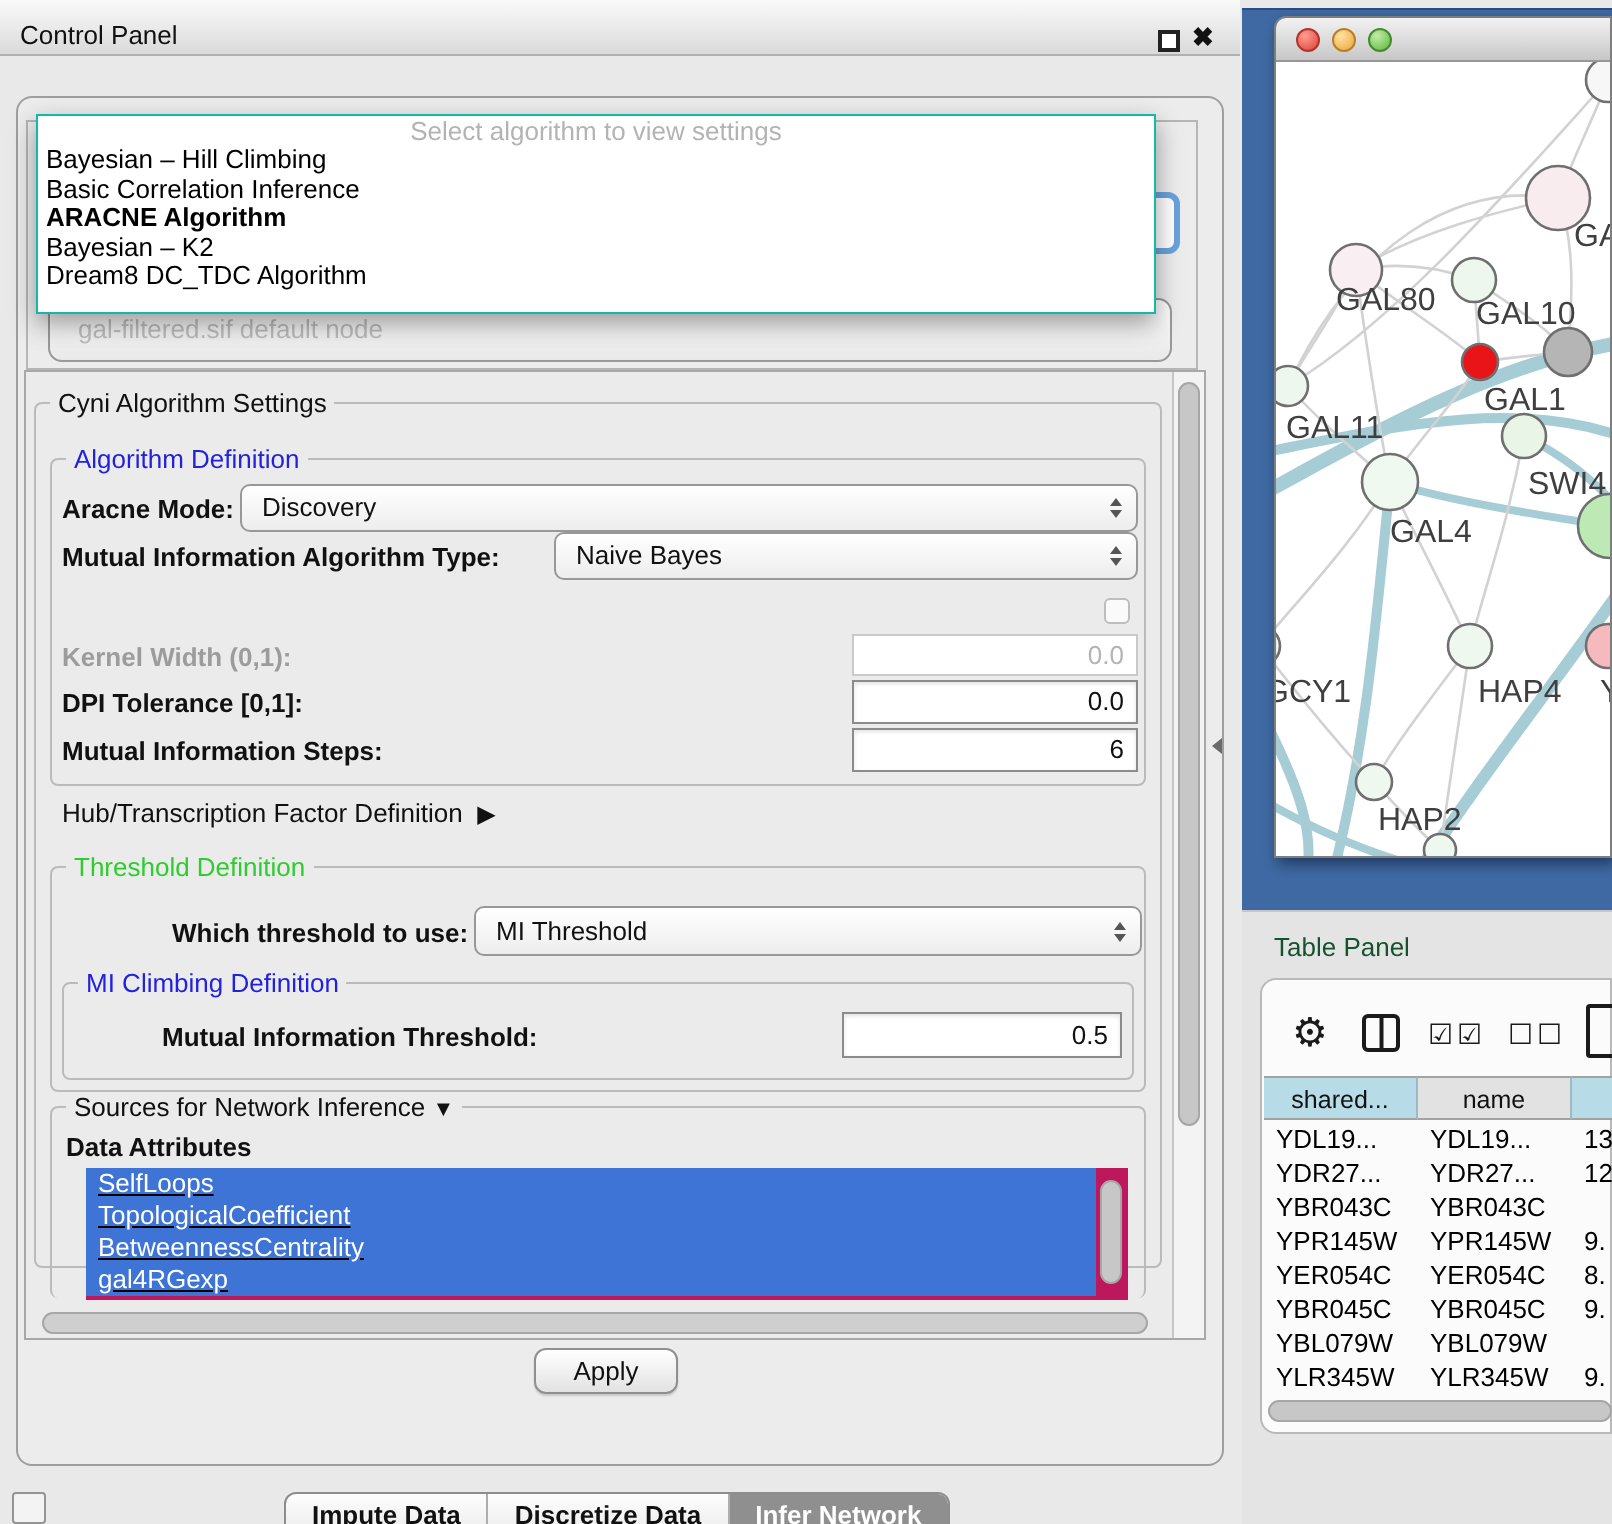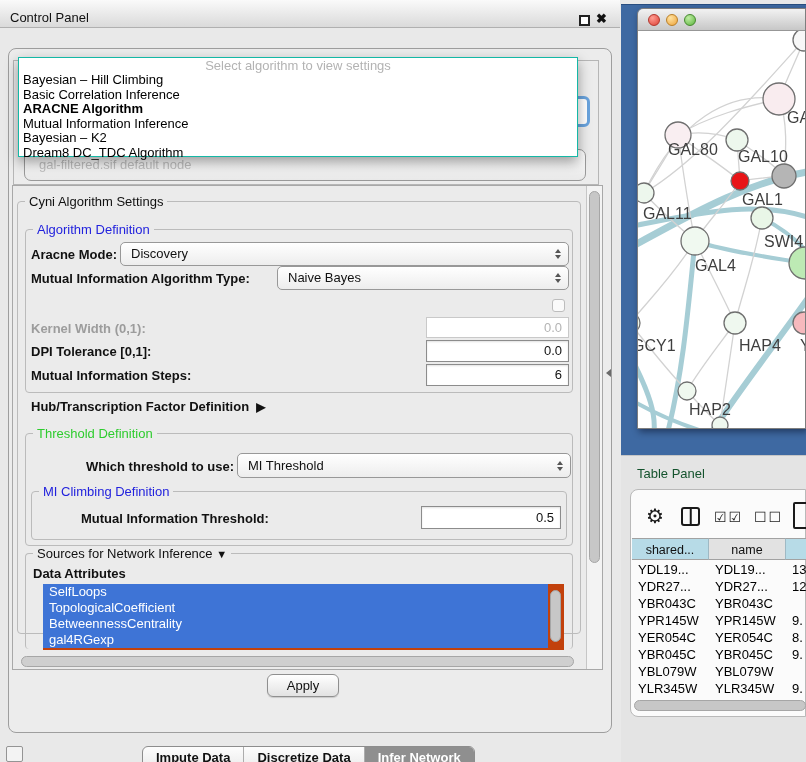--- a/index.html
+++ b/index.html
@@ -52,21 +52,21 @@
   .spin { position:absolute; right:7px; top:50%; transform:translateY(-50%); }
   .tri-up { width:0; height:0; border-left:3.5px solid transparent; border-right:3.5px solid transparent;
     border-bottom:4.5px solid #555; margin-bottom:2px; }
   .tri-down { width:0; height:0; border-left:3.5px solid transparent; border-right:3.5px solid transparent;
     border-top:4.5px solid #555; }
   .field { position:absolute; background:#fff; border:1px solid #8c8c8c; font-size:13px; color:#111;
     text-align:right; padding-right:6px; box-shadow:inset 0 1px 2px rgba(0,0,0,.12); }
   .field.dis { border-color:#c9c9c9; color:#b4b4b4; box-shadow:none; }
   .checkbox { position:absolute; width:13px; height:13px; border:1px solid #bdbdbd; border-radius:3px; background:#fafafa; }
   .arrow-right { color:#111; font-size:12px; }
-  .list { left:42px; top:583px; width:521px; height:66px; background:#c2410c; overflow:hidden; position:absolute; }
+  .list { left:42px; top:583px; width:521px; height:66px; background:#be185d; overflow:hidden; position:absolute;text-decoration:underline; }
   .list-item { height:16px; line-height:16px; font-size:13px; padding-left:6px; color:#111; width:505px; }
   .list-item.sel { background:#3e74d6; color:#fff; }
   .scroll-thumb { position:absolute; background:#c7c7c7; border:1px solid #a6a6a6; border-radius:6px; }
   .scroll-track { position:absolute; background:#f3f3f3; }
   .apply-btn { left:267px; top:674px; width:72px; height:23px; border:1px solid #8f8f8f; border-radius:6px;
     background:linear-gradient(#ffffff,#e2e2e2); font-size:13px; color:#111; text-align:center; line-height:21px;
     box-shadow:0 1px 1px rgba(0,0,0,.15); }
   .divider-arrow { left:606px; top:369px; width:0; height:0; border-top:4px solid transparent;
     border-bottom:4px solid transparent; border-right:5px solid #6a6a6a; }
   .mini-icon { left:6px; top:746px; width:17px; height:16px; border:1px solid #949494; border-radius:2px; background:#f3f3f3; }
@@ -140,21 +140,20 @@
 <div class="abs behind-combo">
   <span>gal-filtered.sif default node</span>
 </div>
 
 <div class="abs popup">
   <div class="popup-header">Select algorithm to view settings</div>
   <div id="popup-items">
       <div class="popup-item">Bayesian – Hill Climbing</div>
       <div class="popup-item">Basic Correlation Inference</div>
       <div class="popup-item sel">ARACNE Algorithm</div>
-      <div class="popup-item">Mutual Information Inference</div>
       <div class="popup-item">Bayesian – K2</div>
       <div class="popup-item">Dream8 DC_TDC Algorithm</div>
     </div>
 </div>
 
 <div class="abs settings">
 
   <div class="group" style="left:4px; top:15px; width:564px; height:433px;"></div>
   <span class="legend" style="left:12px; top:8px;">Cyni Algorithm Settings</span>
 
@@ -183,21 +182,21 @@
 
   <span class="lbl dis" style="left:18px; top:135px;">Kernel Width (0,1):</span>
   <div class="field dis" style="left:413px; top:131px; width:143px; height:21px; line-height:19px;">0.0</div>
 
   <span class="lbl" style="left:18px; top:158px;">DPI Tolerance [0,1]:</span>
   <div class="field" style="left:413px; top:154px; width:143px; height:22px; line-height:20px;">0.0</div>
 
   <span class="lbl" style="left:18px; top:182px;">Mutual Information Steps:</span>
   <div class="field" style="left:413px; top:178px; width:143px; height:22px; line-height:20px;">6</div>
 
-  <span class="lbl" style="left:18px; top:213px; font-weight:bold;">
+  <span class="lbl" style="left:18px; top:213px; font-weight:normal;">
     <span>Hub/Transcription Factor Definition</span>&nbsp;
     <span class="arrow-right">▶</span>
   </span>
 
   <div class="group" style="left:12px; top:247px; width:548px; height:113px;"></div>
   <span class="legend" style="left:20px; top:240px; color:#2ecc2e;">Threshold Definition</span>
 
   <span class="lbl" style="left:73px; top:273px;">Which threshold to use:</span>
   <div class="combo" style="left:224px; top:267px; width:334px; height:25px;">
     <span class="val" style="line-height:23px;">MI Threshold</span>

